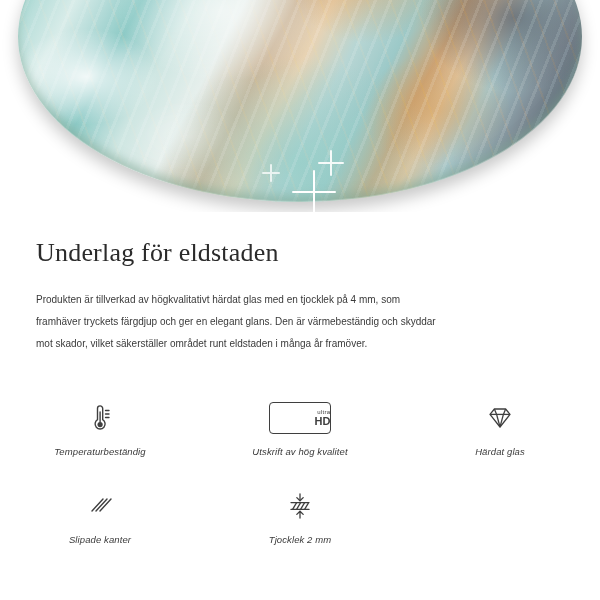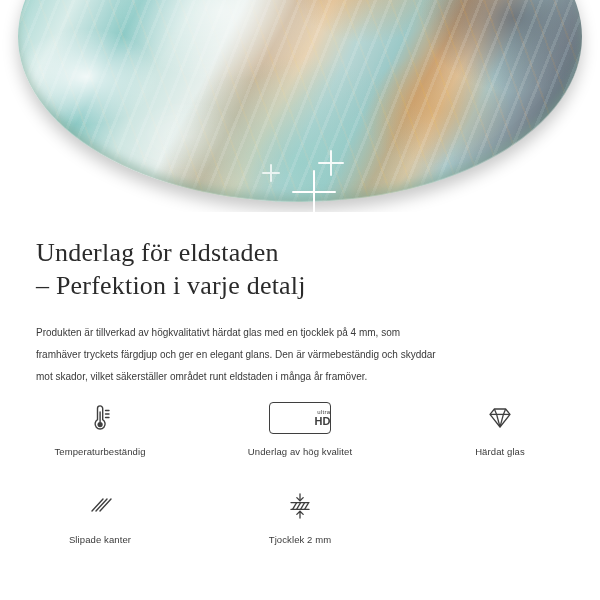--- a/index.html
+++ b/index.html
@@ -180,20 +180,21 @@
     align-items: center;
     justify-content: center;
     color: #3f3f3f;
   }
   .feature-label {
     margin-top: 6px;
     font-size: 9.5px;
     color: #3a3a3a;
     text-align: center;
     letter-spacing: 0.1px;
+    font-style: italic;
   }
   .ultrahd {
     width: 30px;
     height: 30px;
     border: 1.5px solid #3f3f3f;
     border-radius: 4px;
     display: flex;
     flex-direction: column;
     align-items: flex-end;
     justify-content: center;
@@ -230,21 +231,20 @@
       </span>
     <span class="sparkle sparkle-3">
         <b class="h"></b>
         <b class="v"></b>
       </span>
   </div>
 
   <div class="content">
     <h1 class="headline">
       <span class="line">Underlag för eldstaden</span>
-      <span class="line">– Perfektion i varje detalj</span>
     </h1>
     <p class="paragraph">Produkten är tillverkad av högkvalitativt härdat glas med en tjocklek på 4 mm, som framhäver tryckets färgdjup och ger en elegant glans. Den är värmebeständig och skyddar mot skador, vilket säkerställer området runt eldstaden i många år framöver.</p>
   </div>
 
   <div class="features">
 
     <div class="feature">
       <div class="feature-icon">
         <svg width="34" height="34" viewBox="0 0 34 34" fill="none" stroke="#3f3f3f" stroke-width="1.4" stroke-linecap="round">
           <path d="M14.5 7.5a2.6 2.6 0 0 1 5.2 0v11.2a5 5 0 1 1-5.2 0z"></path>
@@ -258,21 +258,21 @@
       <div class="feature-label">Temperaturbeständig</div>
     </div>
 
     <div class="feature">
       <div class="feature-icon">
         <div class="ultrahd">
           <span class="u1">ultra</span>
           <span class="u2">HD</span>
         </div>
       </div>
-      <div class="feature-label">Underlag av hög kvalitet</div>
+      <div class="feature-label">Utskrift av hög kvalitet</div>
     </div>
 
 
     <div class="feature">
       <div class="feature-icon">
         <svg width="34" height="34" viewBox="0 0 34 34" fill="none" stroke="#3f3f3f" stroke-width="1.3" stroke-linejoin="round">
           <path d="M7 13.4L11.4 8h11.2L27 13.4 17 26z"></path>
           <line x1="7" y1="13.4" x2="27" y2="13.4"></line>
           <line x1="11.4" y1="8" x2="13.6" y2="13.4"></line>
           <line x1="22.6" y1="8" x2="20.4" y2="13.4"></line>

